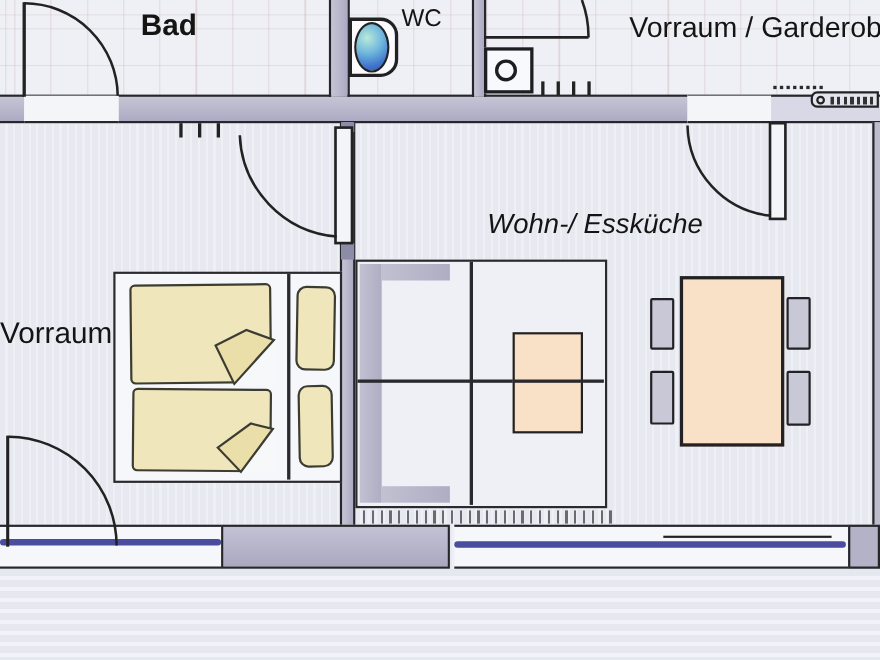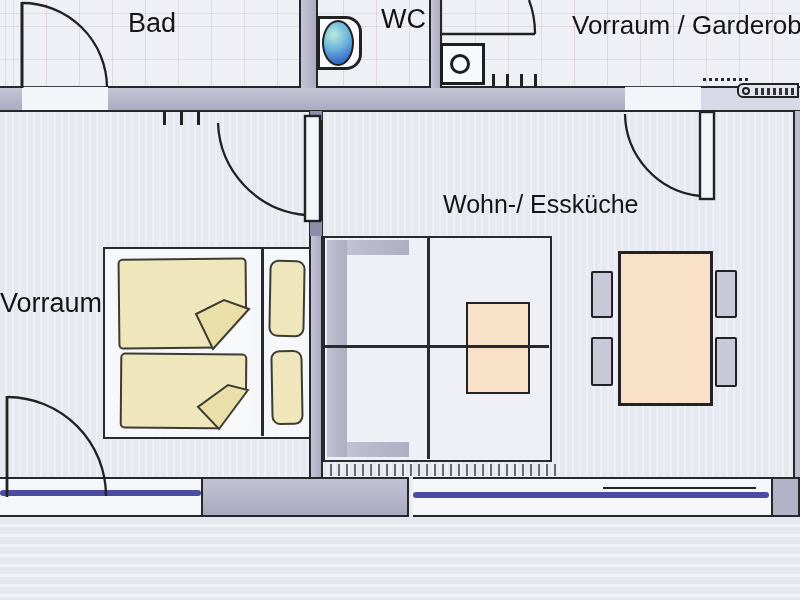--- a/index.html
+++ b/index.html
@@ -137,17 +137,17 @@
 
   <line x1="7" y1="396" x2="7" y2="497" stroke="#222" stroke-width="2.8"></line>
   <path d="M 8 397 A 99 99 0 0 1 106 496" fill="none" stroke="#222" stroke-width="2.3"></path>
 
   <polygon points="251,308 251,350 212,350" fill="#f7f8fa" stroke="none"></polygon>
   <polygon points="249,309 213,349 196,314 224,300" fill="#eadfa8" stroke="#3c3c32" stroke-width="2"></polygon>
   <polygon points="250,388 250,430 218,430" fill="#f7f8fa" stroke="none"></polygon>
   <polygon points="248,390 219,429 198,407 228,385" fill="#eadfa8" stroke="#3c3c32" stroke-width="2"></polygon>
 </svg>
 
-<div class="abs label" style="left:128px;top:8px;font-size:27px;">Bad</div>
-<div class="abs label" style="left:381px;top:4px;font-size:27px;">WC</div>
+<div class="abs label" style="left:128px;top:8px;font-size:27px;font-weight:bold;">Bad</div>
+<div class="abs label" style="left:365px;top:4px;font-size:22px;">WC</div>
 <div class="abs label" style="left:572px;top:10px;font-size:26px;">Vorraum / Garderobe</div>
-<div class="abs label" style="left:443px;top:190px;font-size:25px;">Wohn-/ Essküche</div>
+<div class="abs label" style="left:443px;top:190px;font-size:25px;font-style:italic;">Wohn-/ Essküche</div>
 <div class="abs label" style="left:0px;top:288px;font-size:27px;">Vorraum</div>
 
 </body></html>

